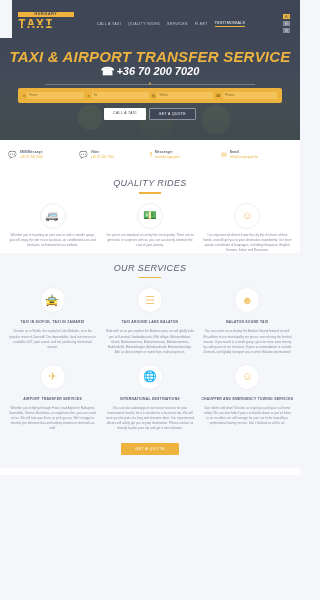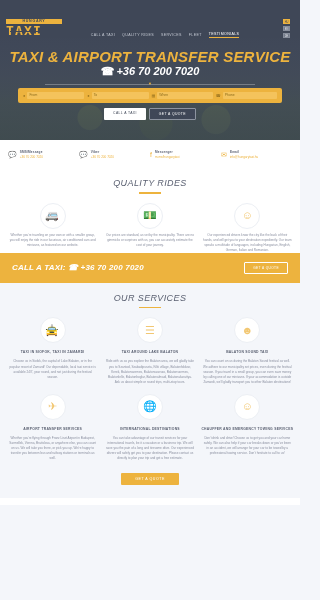--- a/index.html
+++ b/index.html
@@ -8,22 +8,23 @@
     font-family: "Liberation Sans", sans-serif;
     background: #f4f6fa;
     overflow: hidden;
   }
   .page { width: 300px; height: 600px; position: relative; }
 
   
   .header {
     position: relative; height: 38px;
     background: #3f4757;
-    display: flex; align-items: flex-end;
+    display: flex; align-items: center;
     padding: 5px 10px 0 6px;
+    margin-left: 12px;
   }
   .logo { width: 56px; flex: 0 0 auto; }
   .logo-top {
     background: #edb33e; color: #3f4757;
     font-size: 3.6px; font-weight: bold; letter-spacing: .7px;
     text-align: center; padding: 1px 0; line-height: 1;
   }
   .logo-main {
     color: #edb33e; font-size: 13px; font-weight: bold;
     letter-spacing: 1.2px; line-height: 1.05;
@@ -261,28 +262,20 @@
         <div class="circle">💵</div>
         <div class="col-body">Our prices are standard, as set by the municipality. There are no gimmicks or surprises with us, you can accurately estimate the cost of your journey.</div>
       </div>
       <div class="col">
         <div class="circle">☺</div>
         <div class="col-body">Our experienced drivers know the city like the back of their hands, and will get you to your destination expediently. Our team speaks a multitude of languages, including Hungarian, English, German, Italian and Romanian.</div>
       </div>
     </div>
   </div>
 
-  <div class="cta">
-    <div class="cta-text">
-      <span>CALL A TAXI:</span>
-      <span>☎</span>
-      <span class="num">+36 70 200 7020</span>
-    </div>
-    <div class="cta-btn">GET A QUOTE</div>
-  </div>
 
   <div class="section alt">
     <div class="sec-title">OUR SERVICES</div>
     <div class="sec-rule"></div>
 
     <div class="cols">
       <div class="col">
         <div class="circle">🚖</div>
         <div class="col-title">TAXI IN SIOFOK, TAXI IN ZAMARDI</div>
         <div class="col-body">Choose us in Siofok, the capital of Lake Balaton, or in the popular resort of Zamardi! Our dependable, local taxi service is available 24/7, year round, and not just during the festival season.</div>

